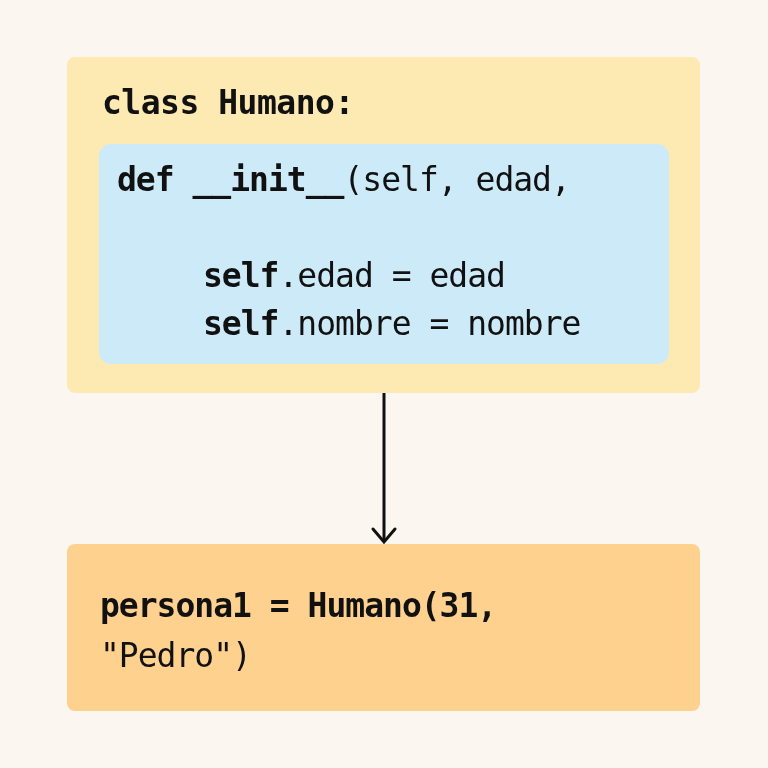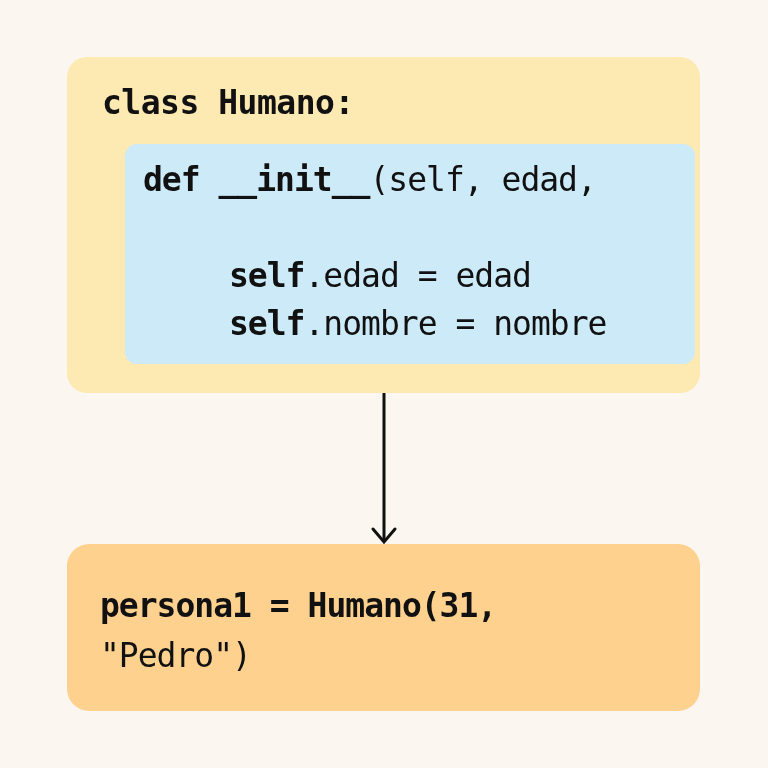--- a/index.html
+++ b/index.html
@@ -15,42 +15,41 @@
       font-family: "DejaVu Sans Mono", "Liberation Mono", monospace;
       color: #111111;
     }
     .class-box {
       position: absolute;
       left: 67px;
       top: 57px;
       width: 633px;
       height: 336px;
       background: #fde9b2;
-      border-radius: 20px;
+      border-radius: 8px;
       box-sizing: border-box;
     }
     .class-header {
       position: absolute;
       left: 35px;
       top: 26px;
       font-size: 33px;
       font-weight: bold;
       letter-spacing: -0.5px;
       white-space: pre;
     }
     .init-box {
       position: absolute;
       left: 32px;
       top: 87px;
       width: 570px;
       height: 220px;
       background: #cdeaf8;
       border-radius: 12px;
       box-sizing: border-box;
-      margin-left: 26px;
     }
     .code-line {
       position: absolute;
       font-size: 33px;
       white-space: pre;
       letter-spacing: -1px;
       line-height: 40px;
     }
     .kw { font-weight: bold; }
     .line1 { left: 18px; top: 16px; }
@@ -66,21 +65,21 @@
       height: 152px;
     }
 
     .instance-box {
       position: absolute;
       left: 67px;
       top: 544px;
       width: 633px;
       height: 167px;
       background: #fed18f;
-      border-radius: 22px;
+      border-radius: 8px;
       box-sizing: border-box;
     }
     .inst-line {
       position: absolute;
       left: 33px;
       font-size: 33px;
       white-space: pre;
       letter-spacing: -1px;
       line-height: 40px;
     }

